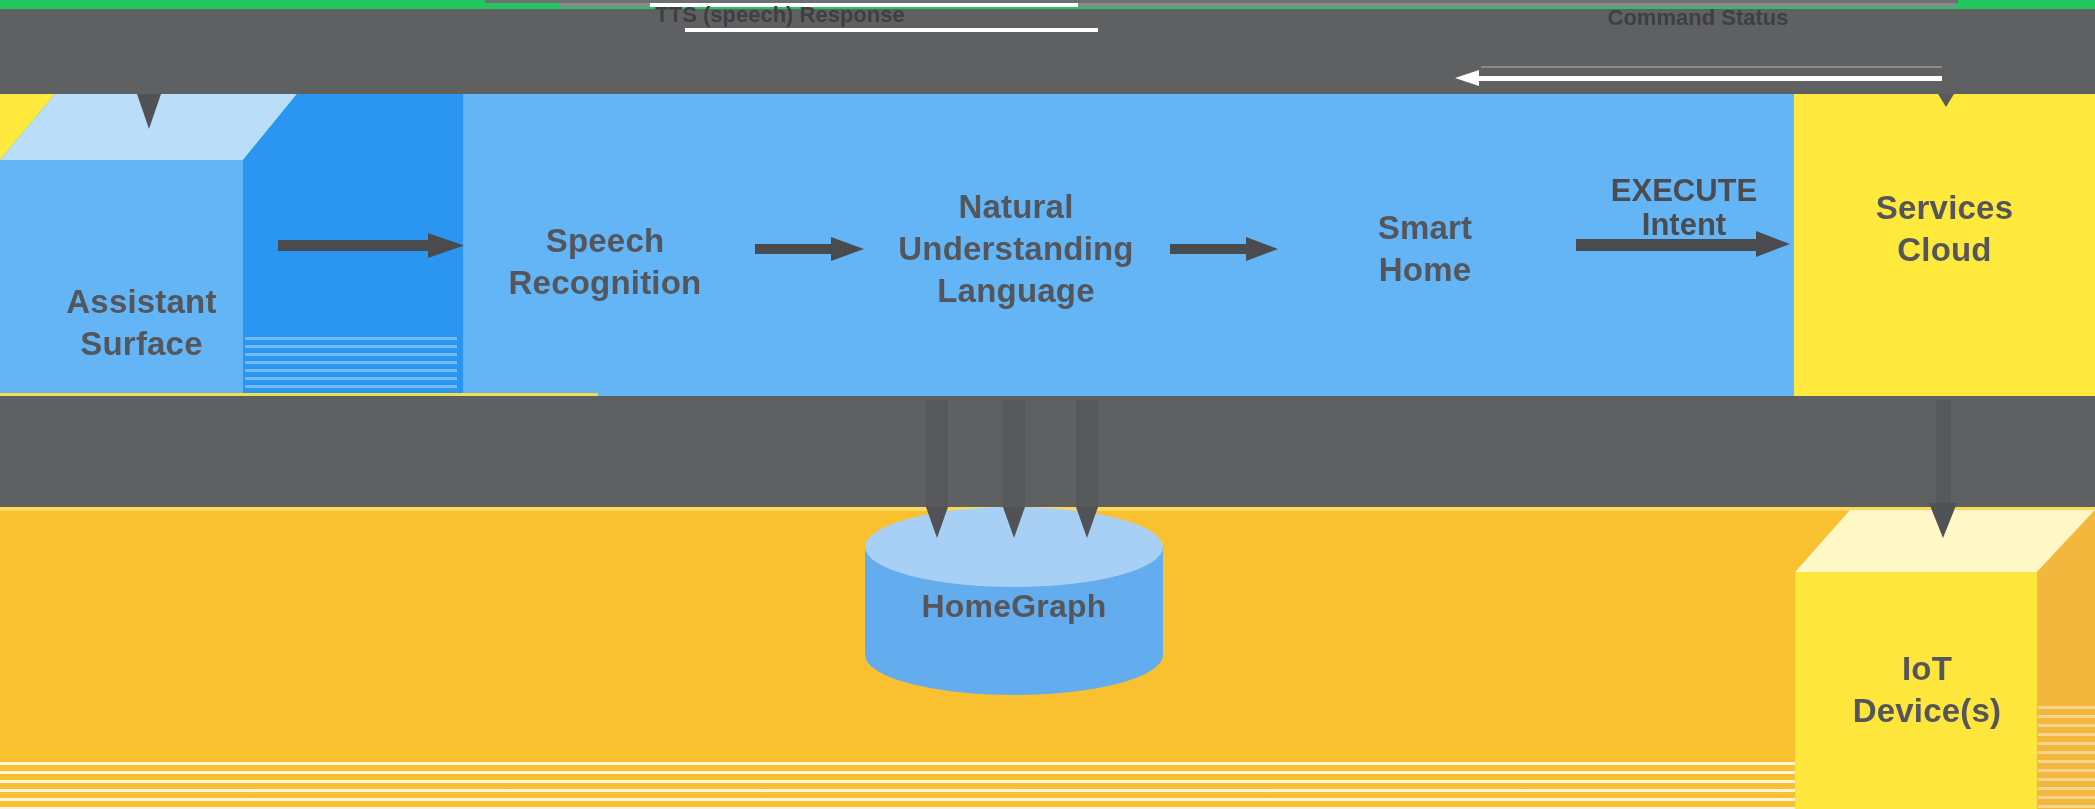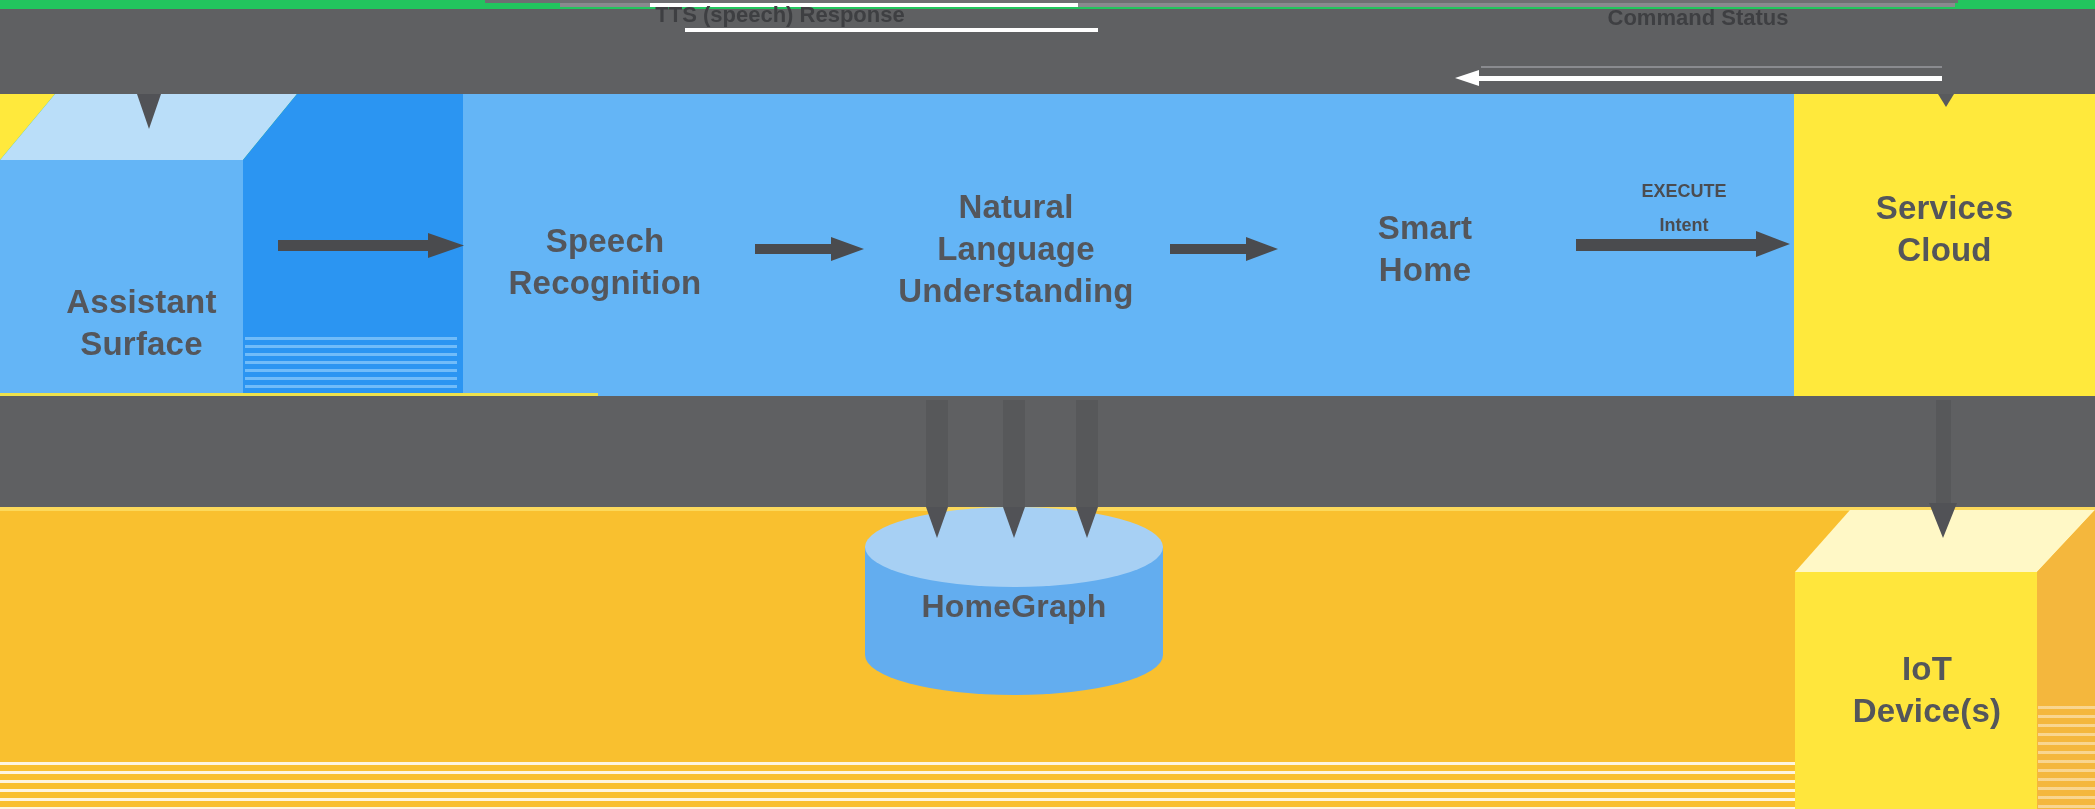--- a/index.html
+++ b/index.html
@@ -8,21 +8,21 @@
     font-family:"Liberation Sans","DejaVu Sans",sans-serif; background:#22c55e;padding-left:48px;
   }
   .abs{position:absolute;}
   .band{background:#5F6062;}
   .lbl{position:absolute; text-align:center; font-weight:700; color:#54565B;
        font-size:33px; line-height:42px; letter-spacing:0.2px;}
   .lbl .ln{display:block;}
   .toplbl{position:absolute; text-align:center; font-weight:700; color:#3E3F42;
           font-size:22px; line-height:26px;}
   .flowlbl{position:absolute; text-align:center; font-weight:700; color:#4B4C50;
-           font-size:18px; line-height:34px;}
+           font-size:31px; line-height:34px;}
   .shaft{position:absolute; background:#4A4B4E;}
   .head-right{position:absolute; background:#4A4B4E;
               clip-path:polygon(0 0,100% 50%,0 100%);}
   .head-left-white{position:absolute; background:#ffffff;
               clip-path:polygon(100% 0,0 50%,100% 100%);}
   .vtip{position:absolute; background:#515256;
         clip-path:polygon(0 0,100% 0,50% 100%);}
   .vshaft{position:absolute; background:rgba(0,0,0,0.08);}
   .stripes{position:absolute;
         background:repeating-linear-gradient(180deg, rgba(255,255,255,0) 0 6px, rgba(255,255,255,0.85) 6px 9px);}
@@ -70,22 +70,22 @@
 
   <div class="abs" style="left:463px; top:94px; width:1331px; height:302px; background:#64B5F6;"></div>
 
   <div class="lbl" style="left:465px; top:207px; width:280px;margin-top:13px;">
     <span class="ln">Speech</span>
     <span class="ln">Recognition</span>
   </div>
 
   <div class="lbl" style="left:886px; top:186px; width:260px;">
     <span class="ln">Natural</span>
+    <span class="ln">Understanding</span>
     <span class="ln">Language</span>
-    <span class="ln">Understanding</span>
   </div>
 
   <div class="lbl" style="left:1325px; top:207px; width:200px;">
     <span class="ln">Smart</span>
     <span class="ln">Home</span>
   </div>
 
   <div class="abs" style="left:1794px; top:94px; width:301px; height:302px; background:#FFE93C;"></div>
   <div class="vtip" style="left:1938px; top:94px; width:16px; height:13px; background:#595A5D;"></div>
   <div class="lbl" style="left:1794px; top:187px; width:301px;">

